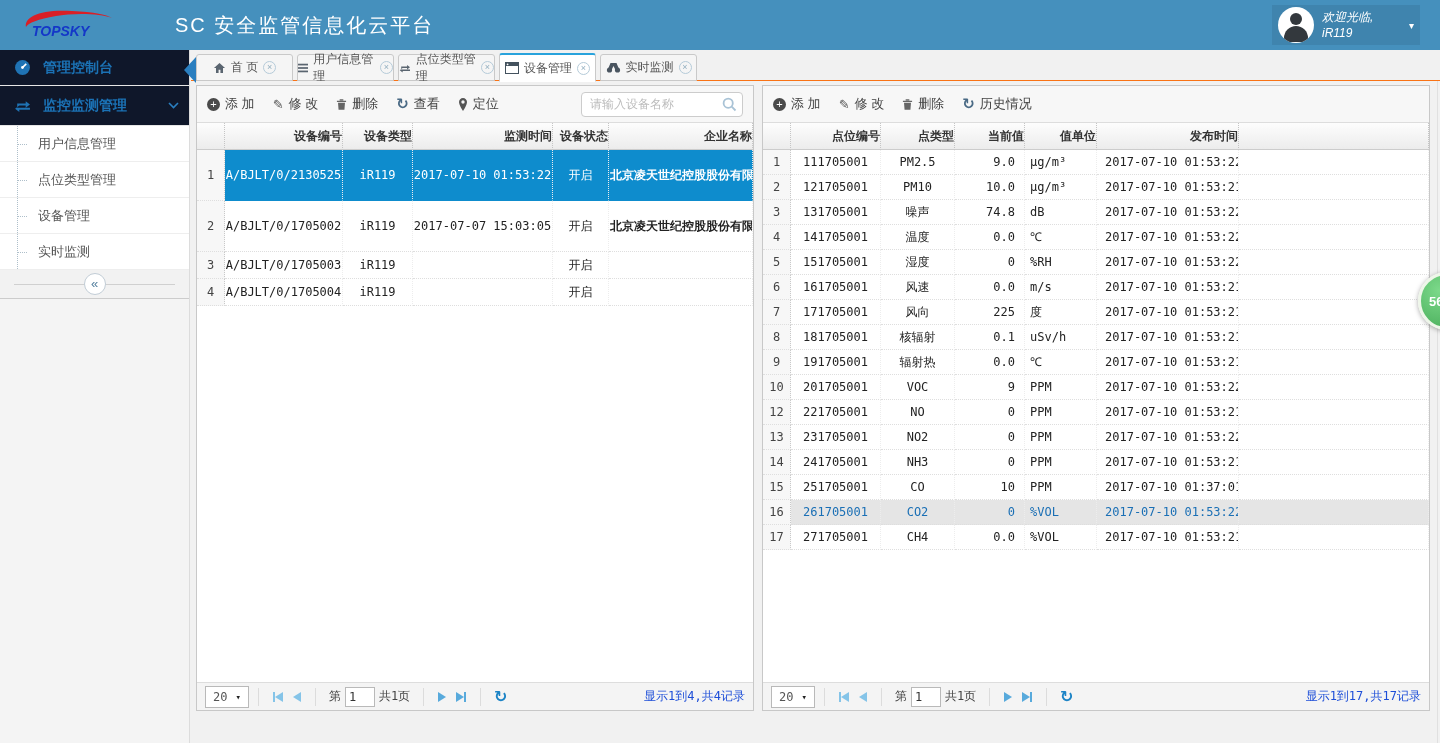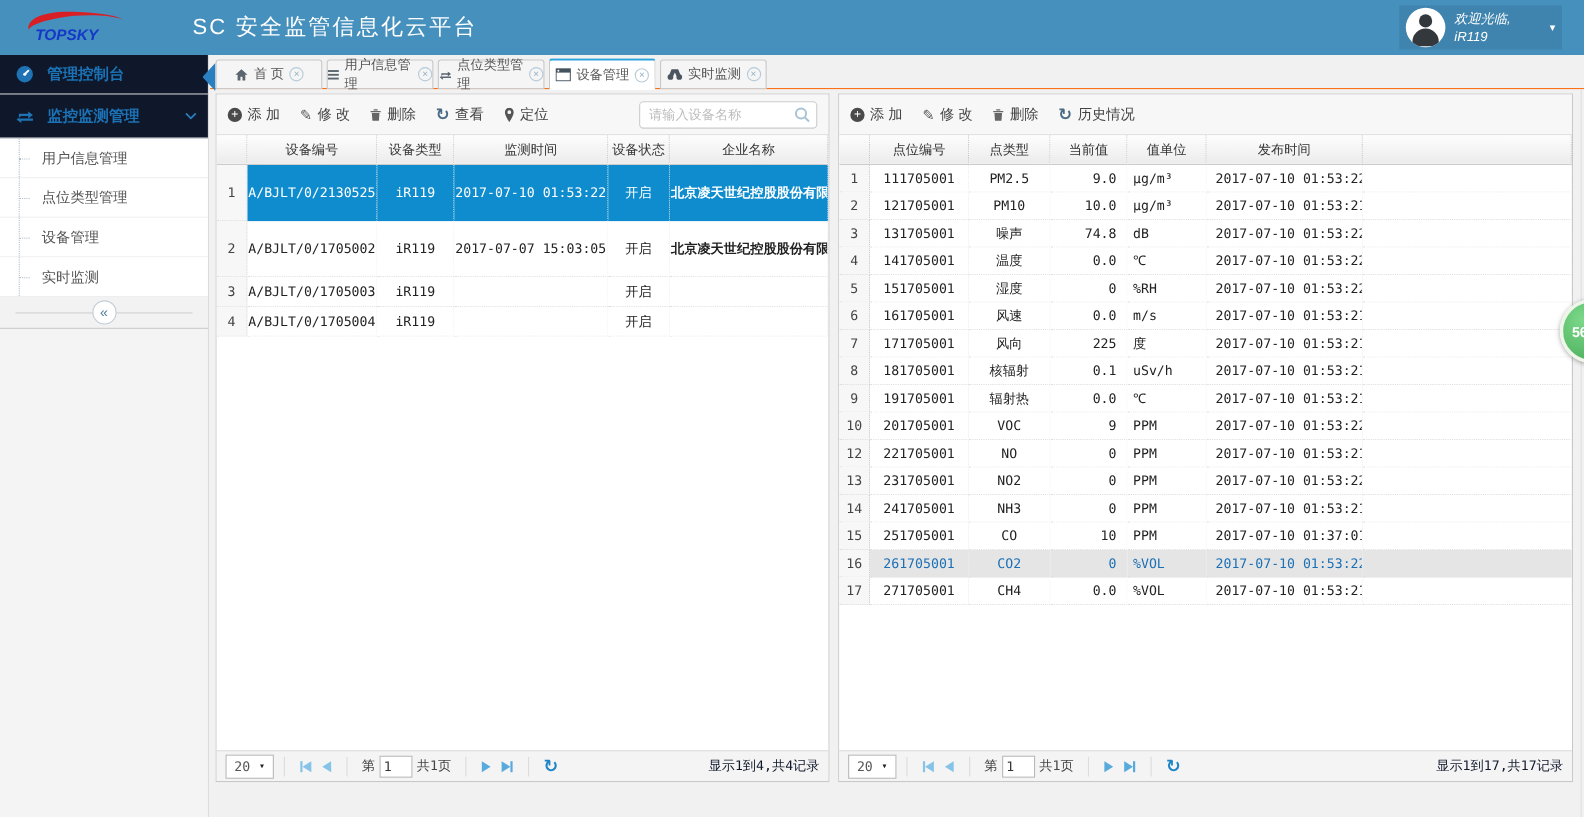--- a/index.html
+++ b/index.html
@@ -59,21 +59,21 @@
   .searchwrap { margin-left:auto; position:relative; }
   .searchwrap input { width:162px; height:25px; border:1px solid #ccc; border-radius:4px; padding:0 26px 0 8px;
                       font-size:12px; color:#666; outline:none; }
   .searchwrap input::placeholder { color:#bcbcbc; }
   .searchwrap .mag { position:absolute; right:6px; top:5px; }
 
   
   .grid { position:absolute; left:0; right:0; top:37px; bottom:28px; overflow:hidden; background:#fff; }
   table.dg { border-collapse:separate; border-spacing:0; table-layout:fixed; width:100%;
              font-family:"DejaVu Sans Mono",monospace; font-size:12px; color:#222; }
-  .dg th { height:27px; font-weight:normal; font-size:12px; color:#333; text-align:center;
+  .dg th { height:27px; font-weight:bold; font-size:12px; color:#333; text-align:right;
            background:linear-gradient(#fdfdfd,#ececec); border-right:1px dotted #c5c5c5; border-bottom:1px solid #ccc;
            overflow:hidden; white-space:nowrap; cursor:pointer; }
   .dg td { height:25px; line-height:24px; border-bottom:1px dotted #dedede; border-right:1px dotted #ededed;
            text-align:center; overflow:hidden; white-space:nowrap; }
   .dg td.rownum { background:#f7f7f7; border-right:1px dotted #c9c9c9; color:#444; }
   .dg tr.selected td:not(.rownum) { background:#0e8ccd; color:#fff; border-bottom:1px dotted #0e8ccd; }
   .dg tr.hovered  td:not(.rownum) { background:#e5e5e5; color:#1a6fb5; }
   .tbl-left  td:nth-child(6) { text-align:left; padding:13px 1px;font-weight:bold; }
   .tbl-right td:nth-child(4) { text-align:right; padding-right:9px; }
   .tbl-right td:nth-child(5) { text-align:left;  padding-left:5px; }
@@ -89,21 +89,21 @@
   .vsep { width:1px; height:18px; background:#dcdcdc; margin:0 9px; }
   .navic { display:inline-flex; align-items:center; margin:0 5px; cursor:pointer; }
   .tri-l { width:0; height:0; border-top:5px solid transparent; border-bottom:5px solid transparent; border-right:8px solid currentColor; }
   .tri-r { width:0; height:0; border-top:5px solid transparent; border-bottom:5px solid transparent; border-left:8px solid currentColor; }
   .nbar { width:2px; height:10px; background:currentColor; }
   .c-light { color:#85c4e8; } .c-mid { color:#58aadc; }
   .ptext { margin:0 4px; }
   .pinput { width:30px; height:20px; border:1px solid #b9b9b9; font-size:12px; padding:0 3px;
             font-family:"DejaVu Sans Mono",monospace; color:#333; }
   .prefresh { color:#1d84c6; font-size:16px; font-weight:bold; font-family:"DejaVu Sans",sans-serif; margin-left:4px; cursor:pointer; }
-  .summary { margin-left:auto; color:#0f172a; }
+  .summary { margin-left:auto; color:#1d4ed8; }
 
   
   .edge-line { position:absolute; right:2px; top:81px; bottom:0; width:1px; background:#e0e0e0; }
   .fab { position:absolute; right:-36px; top:272px; width:58px; height:58px; border-radius:50%;
          background:radial-gradient(circle at 35% 30%, #7cd98a, #43a855); border:3px solid #eef6e9;
          box-shadow:0 1px 5px rgba(0,0,0,0.35); color:#fff; font-weight:bold; font-size:13px;
          display:flex; align-items:center; padding-left:8px; cursor:pointer; }
 </style>
 </head>
 <body>

